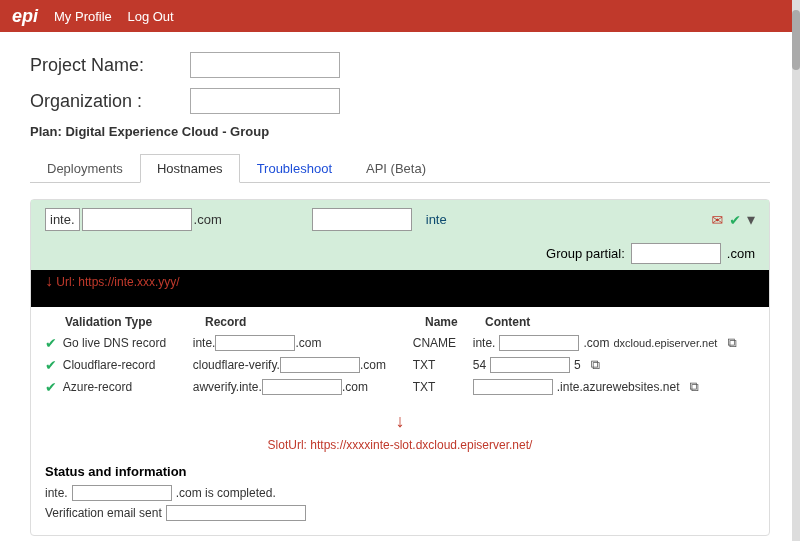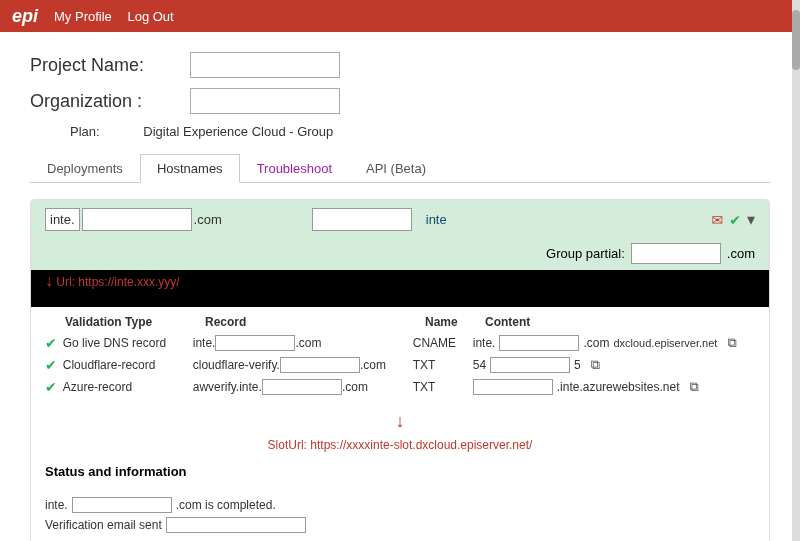--- a/index.html
+++ b/index.html
@@ -52,21 +52,21 @@
       padding: 4px 6px;
       font-size: 13px;
       width: 150px;
       height: 26px;
     }
     .plan-text {
       font-size: 13px;
       color: #333;
       margin-bottom: 14px;
     }
-    .plan-text span { font-weight: normal; margin-left: 40px; }
+    .plan-text span { font-weight: bold; }
 
     
     .tabs {
       display: flex;
       gap: 0;
       border-bottom: 1px solid #ccc;
       margin-bottom: 16px;
     }
     .tab {
       padding: 6px 16px;
@@ -78,21 +78,21 @@
       position: relative;
       top: 1px;
     }
     .tab.active {
       border: 1px solid #ccc;
       border-bottom: 1px solid white;
       background: white;
       color: #333;
     }
     .tab.highlight {
-      color: #a21caf;
+      color: #1d4ed8;
     }
 
     
     .section-box {
       border: 1px solid #ddd;
       border-radius: 4px;
       margin-bottom: 12px;
     }
     .section-title {
       font-size: 14px;
@@ -233,21 +233,21 @@
       margin-left: 6px;
     }
 
     
     .status-area {
       padding: 6px 14px 10px;
     }
     .status-title {
       font-weight: bold;
       font-size: 13px;
-      margin-bottom: 18px;
+      margin-bottom: 6px;
     }
     .status-line {
       font-size: 12px;
       color: #333;
       display: flex;
       align-items: center;
       gap: 4px;
       margin-bottom: 4px;
     }
     .status-line input {

